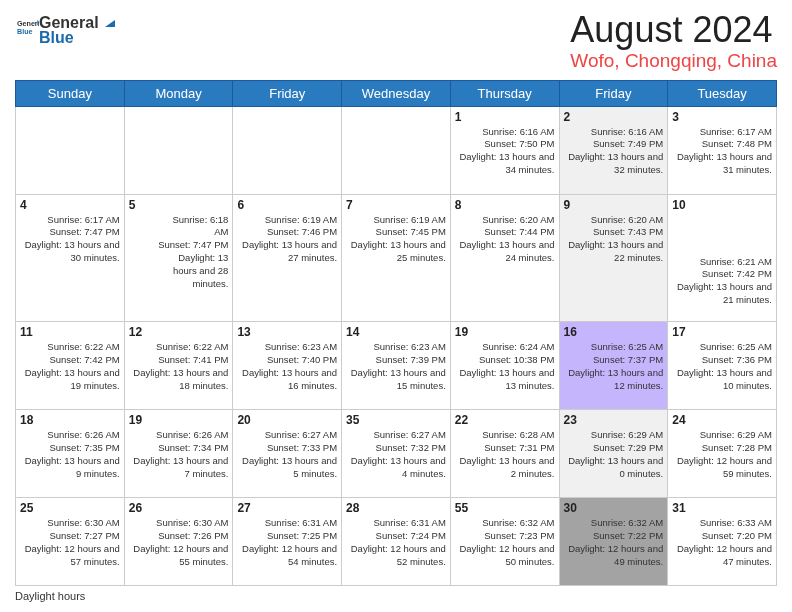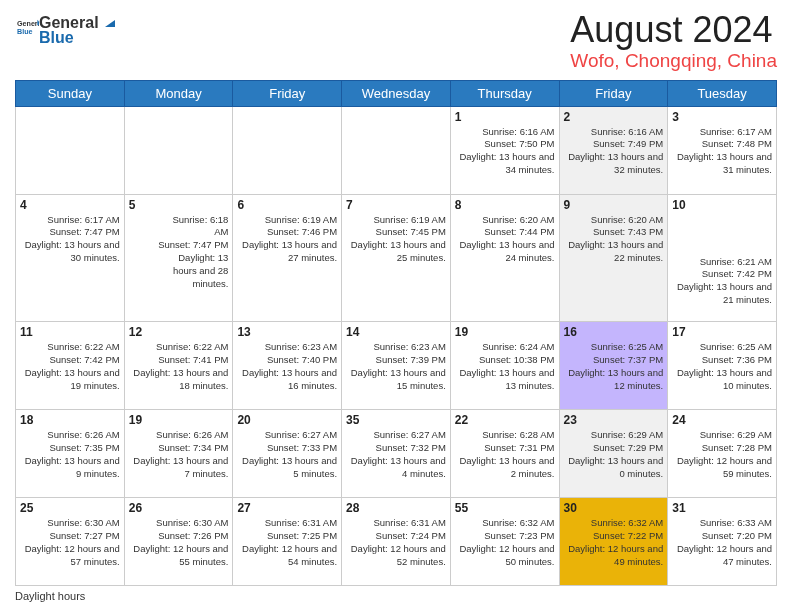--- a/index.html
+++ b/index.html
@@ -312,21 +312,21 @@
             <div class="day-info" style="white-space: pre-line;">Sunrise: 6:31 AM
 Sunset: 7:24 PM
 Daylight: 12 hours and 52 minutes.</div>
           </td>
           <td>
             <span class="day-number">55</span>
             <div class="day-info" style="white-space: pre-line;">Sunrise: 6:32 AM
 Sunset: 7:23 PM
 Daylight: 12 hours and 50 minutes.</div>
           </td>
-          <td style="background: #eab308;">
+          <td style="background: #a3a3a3;">
             <span class="day-number">30</span>
             <div class="day-info" style="white-space: pre-line;">Sunrise: 6:32 AM
 Sunset: 7:22 PM
 Daylight: 12 hours and 49 minutes.</div>
           </td>
           <td>
             <span class="day-number">31</span>
             <div class="day-info" style="white-space: pre-line;">Sunrise: 6:33 AM
 Sunset: 7:20 PM
 Daylight: 12 hours and 47 minutes.</div>

